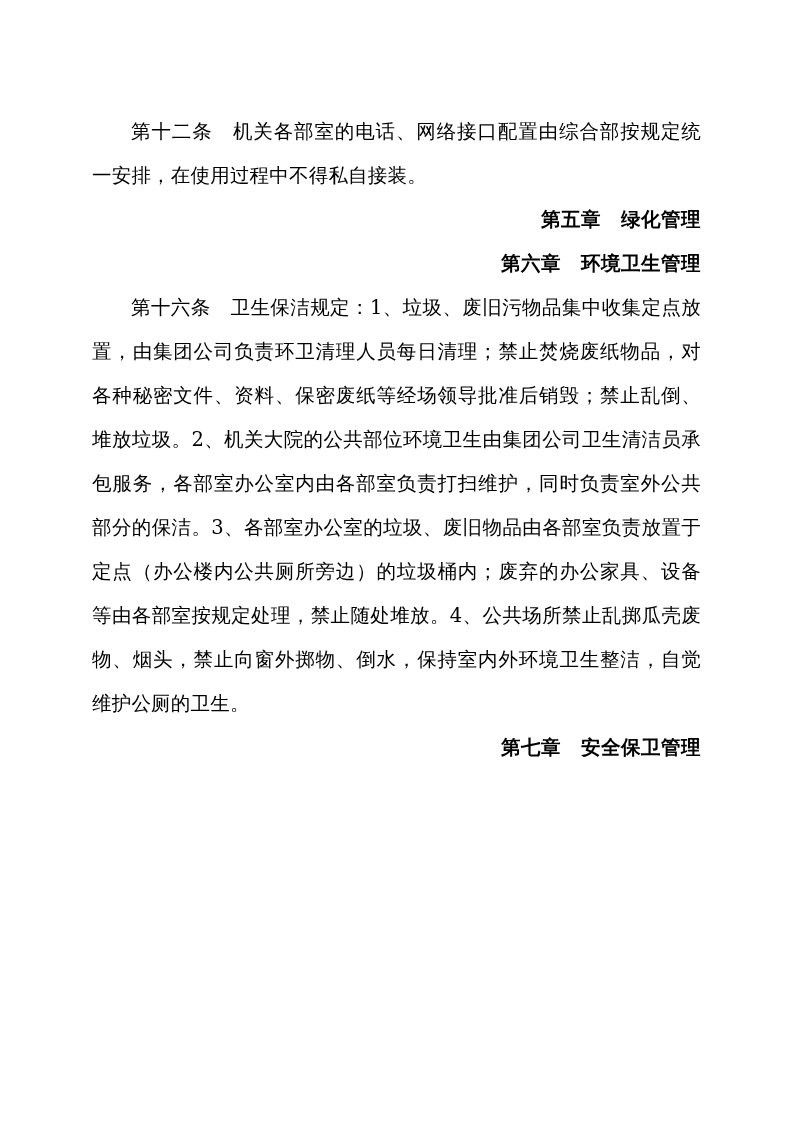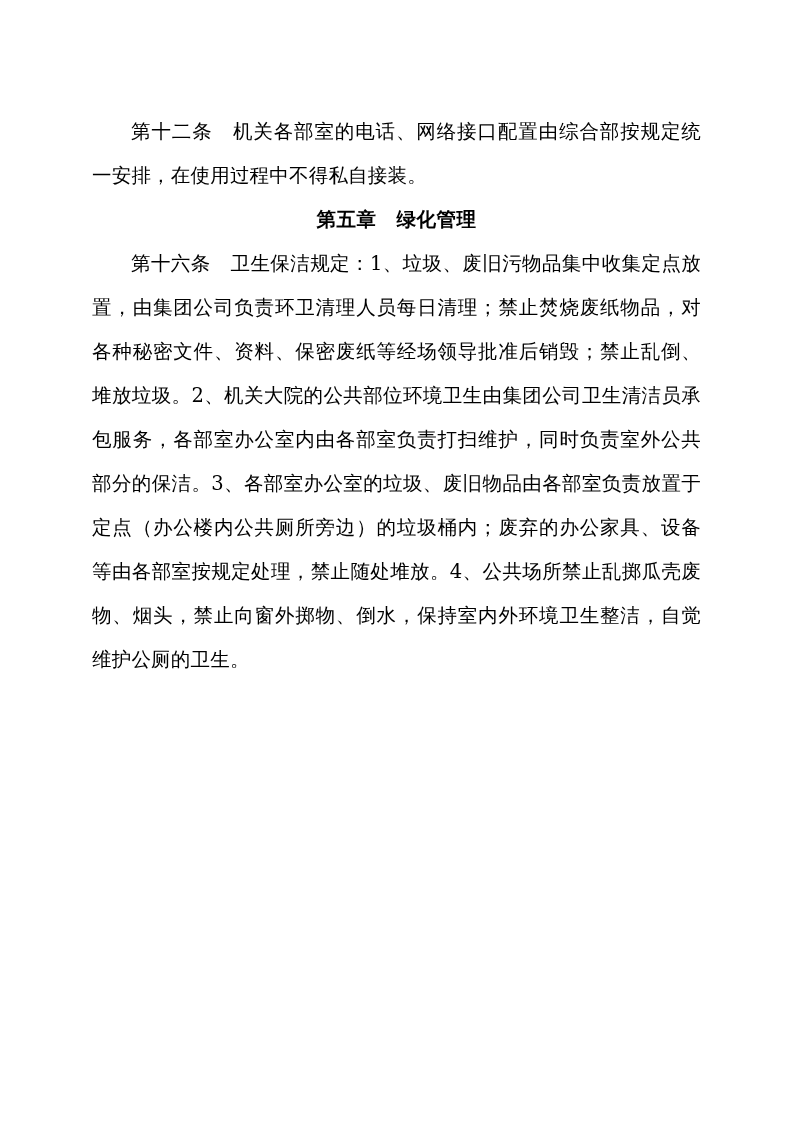--- a/index.html
+++ b/index.html
@@ -32,37 +32,39 @@
     text-indent: 0;
     letter-spacing: 0.2px;
   }
   p.para.indent {
     text-indent: 39px;
   }
   h2.chapter {
     margin: 0;
     font-size: 19.5px;
     line-height: 44px;
-    text-align: center;
+    text-align: right;
     font-weight: bold;
     font-family: "DejaVu Sans", "Liberation Sans", sans-serif;
     letter-spacing: 0.5px;
   }
 </style>
 </head>
 <body>
 
 <div class="page">
   <div class="doc-body">
 
     <p class="para indent">第十二条　机关各部室的电话、网络接口配置由综合部按规定统一安排，在使用过程中不得私自接装。</p>
 
     <h2 class="chapter">第五章　绿化管理</h2>
 
 
 
+    <h2 class="chapter">第六章　环境卫生管理</h2>
 
 
     <p class="para indent">第十六条　卫生保洁规定：1、垃圾、废旧污物品集中收集定点放置，由集团公司负责环卫清理人员每日清理；禁止焚烧废纸物品，对各种秘密文件、资料、保密废纸等经场领导批准后销毁；禁止乱倒、堆放垃圾。2、机关大院的公共部位环境卫生由集团公司卫生清洁员承包服务，各部室办公室内由各部室负责打扫维护，同时负责室外公共部分的保洁。3、各部室办公室的垃圾、废旧物品由各部室负责放置于定点（办公楼内公共厕所旁边）的垃圾桶内；废弃的办公家具、设备等由各部室按规定处理，禁止随处堆放。4、公共场所禁止乱掷瓜壳废物、烟头，禁止向窗外掷物、倒水，保持室内外环境卫生整洁，自觉维护公厕的卫生。</p>
 
+    <h2 class="chapter">第七章　安全保卫管理</h2>
 
   </div>
 </div>
 
 </body></html>

